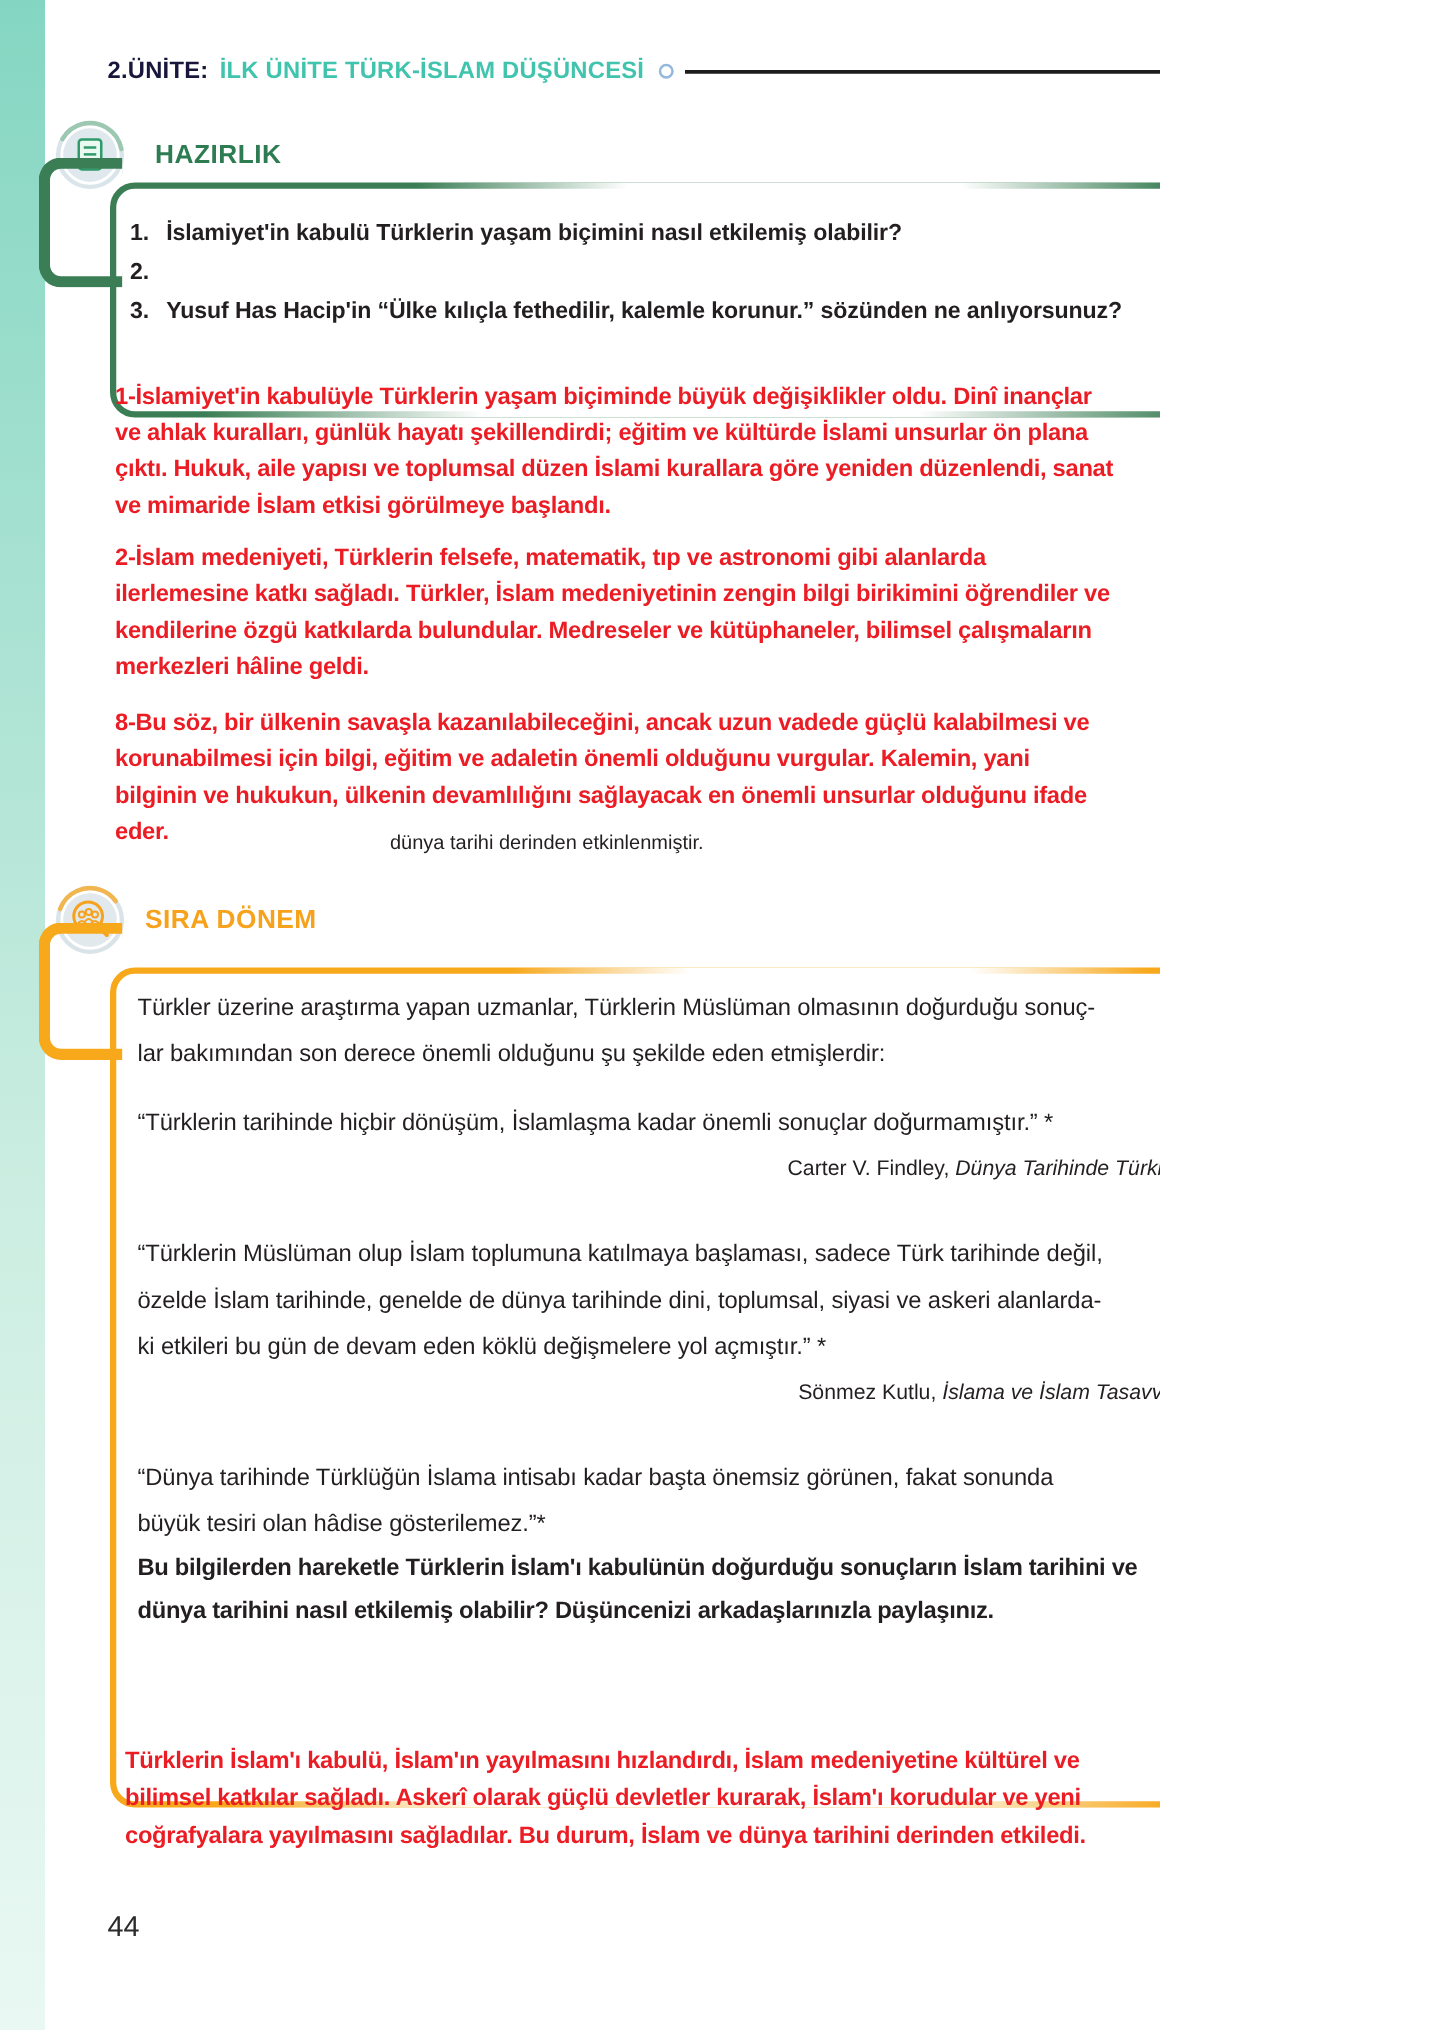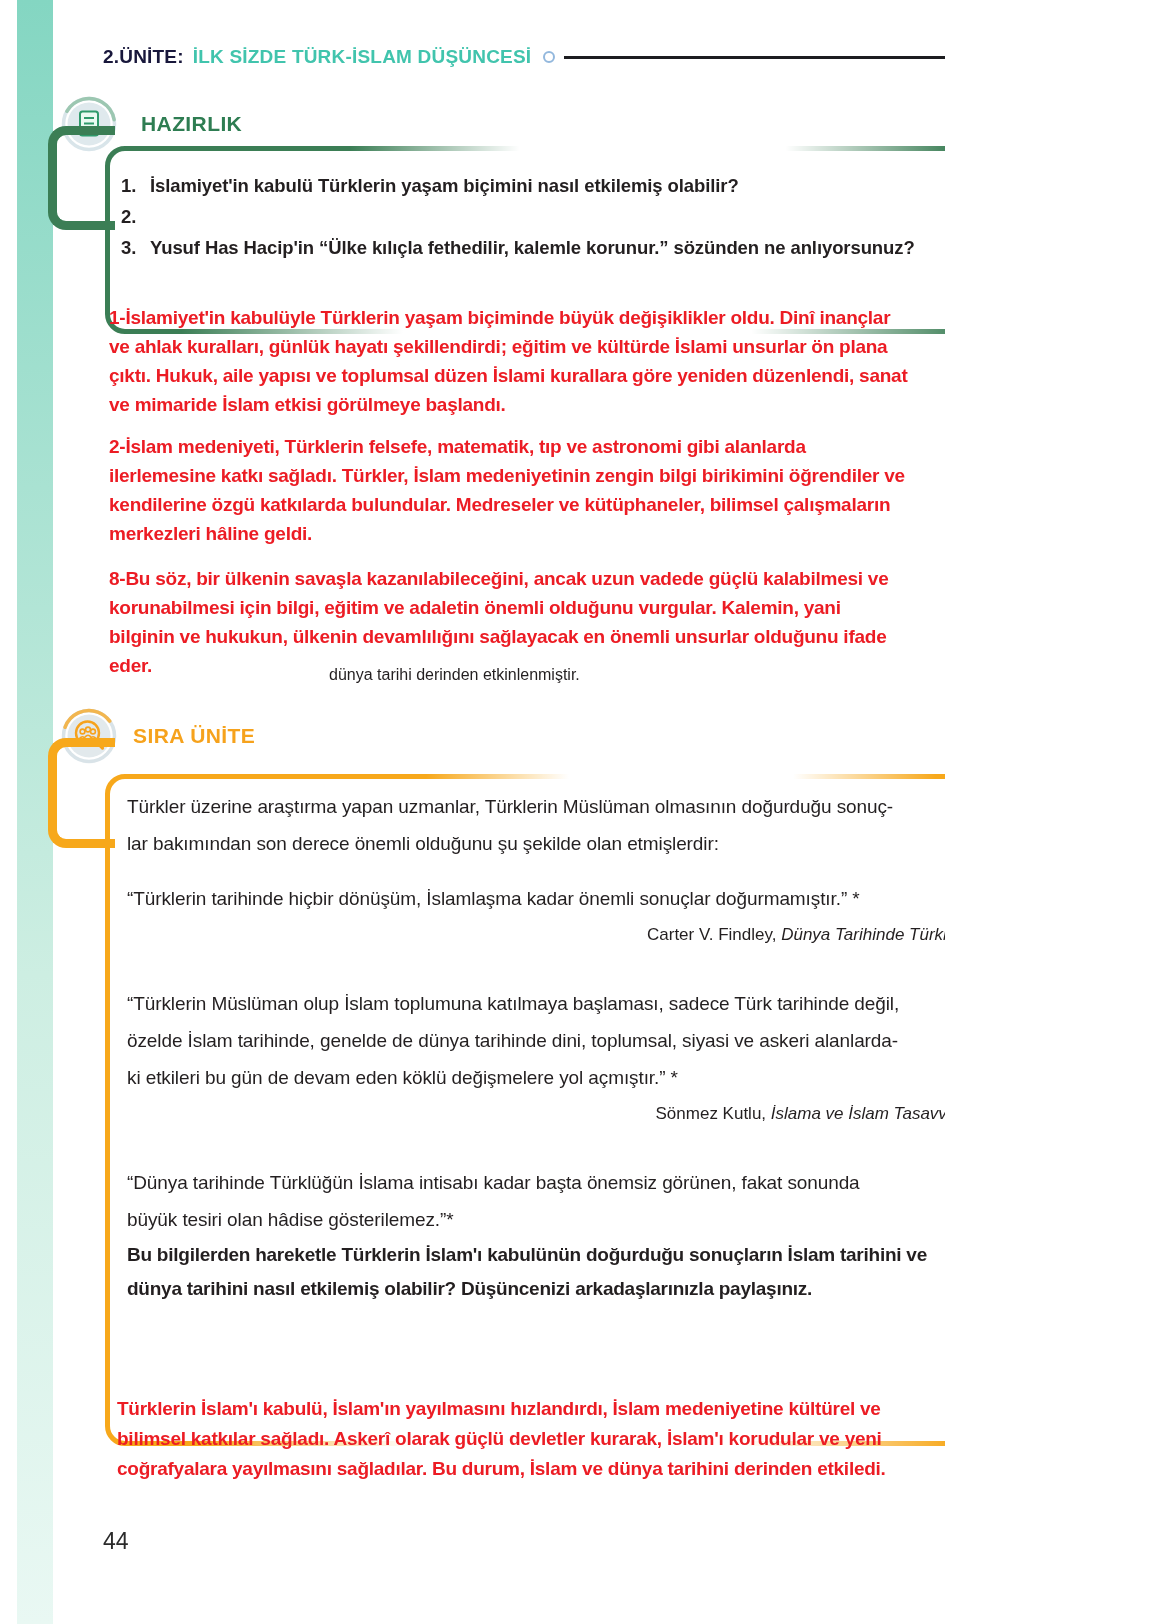--- a/index.html
+++ b/index.html
@@ -1,17 +1,17 @@
 <!DOCTYPE html>
 <html lang="tr"><head>
 <meta charset="utf-8">
 <style>
   html,body{margin:0;padding:0;background:#ffffff;}
   body{font-family:"Liberation Sans",sans-serif;color:#231f20;}
-  .page{position:relative;width:928px;height:1624px;background:#ffffff;overflow:hidden;margin-left:17px;}
+  .page{position:relative;width:928px;height:1624px;background:#ffffff;overflow:hidden;}
 
   
   .accent-bar{position:absolute;left:0;top:0;width:36px;height:1624px;
     background:linear-gradient(180deg,#84d6c2 0%,#a9e2d2 30%,#cdeee2 60%,#e9f8f3 100%);}
 
   
   .unit-header{position:absolute;left:86px;top:46px;right:0;display:flex;align-items:center;gap:9px;
     font-weight:bold;font-size:19px;}
   .unit-label{color:#18173b;letter-spacing:.2px;white-space:nowrap;}
   .unit-title{color:#41c4ad;letter-spacing:.2px;white-space:nowrap;}
@@ -65,21 +65,21 @@
 </style>
 </head>
 <body>
 
 <div class="page">
 
   <div class="accent-bar"></div>
 
   <div class="unit-header">
     <span class="unit-label">2.ÜNİTE:</span>
-    <span class="unit-title">İLK SİZDE TÜRK-İSLAM DÜŞÜNCESİ</span>
+    <span class="unit-title">İLK ÜNİTE TÜRK-İSLAM DÜŞÜNCESİ</span>
     <span class="hdr-dot"></span>
     <span class="hdr-rule"></span>
   </div>
 
   <div class="section-head" style="left:44px;top:96px;gap:24px;">
     <span class="icon-wrap">
       <svg width="56" height="56" viewBox="0 0 56 56">
         <circle cx="28" cy="28" r="25.5" fill="none" stroke="#d9e5ea" stroke-width="3.5"></circle>
         <circle cx="28" cy="28" r="25.5" fill="none" stroke="#9cc7b1" stroke-width="3.5" stroke-dasharray="62 110" transform="rotate(-150 28 28)" stroke-linecap="round"></circle>
         <circle cx="28" cy="28" r="21.5" fill="#dfe9ed"></circle>
@@ -137,32 +137,32 @@
         <circle cx="26.5" cy="25" r="11.5" fill="none" stroke="#f6a21c" stroke-width="2.4"></circle>
         <line x1="35" y1="33.5" x2="41.5" y2="40" stroke="#f6a21c" stroke-width="3.2" stroke-linecap="round"></line>
         <circle cx="21.5" cy="23.5" r="2.4" fill="none" stroke="#f6a21c" stroke-width="1.6"></circle>
         <circle cx="27" cy="21.5" r="2.4" fill="none" stroke="#f6a21c" stroke-width="1.6"></circle>
         <circle cx="32" cy="23.5" r="2.4" fill="none" stroke="#f6a21c" stroke-width="1.6"></circle>
         <path d="M18.5 30.5 q3 -3.6 6 0" fill="none" stroke="#f6a21c" stroke-width="1.6"></path>
         <path d="M24 29 q3 -3.6 6 0" fill="none" stroke="#f6a21c" stroke-width="1.6"></path>
         <path d="M29 30.5 q3 -3.6 6 0" fill="none" stroke="#f6a21c" stroke-width="1.6"></path>
       </svg>
     </span>
-    <span class="sec-title orange-t">SIRA ÜNİTE</span>
+    <span class="sec-title orange-t">SIRA DÖNEM</span>
   </div>
 
   <div class="bracket orange" style="left:31px;top:738px;height:92px;"></div>
 
   <div class="qbox" style="top:774px;height:672px;">
     <div class="frame orange"></div>
     <div class="fade top" style="left:34%;right:12%;"></div>
     <div class="fade bottom" style="left:10%;right:10%;"></div>
     <div class="scontent">
       <div class="para">Türkler üzerine araştırma yapan uzmanlar, Türklerin Müslüman olmasının doğurduğu sonuç-
-lar bakımından son derece önemli olduğunu şu şekilde olan etmişlerdir:</div>
+lar bakımından son derece önemli olduğunu şu şekilde eden etmişlerdir:</div>
       <div style="height:18px;"></div>
 
       <div class="quote">“Türklerin tarihinde hiçbir dönüşüm, İslamlaşma kadar önemli sonuçlar doğurmamıştır.” *</div>
       <div class="quote-src"><span>Carter V. Findley, </span><i>Dünya Tarihinde Türkler</i><span>, s. 83.</span></div>
 
       <div class="quote">“Türklerin Müslüman olup İslam toplumuna katılmaya başlaması, sadece Türk tarihinde değil,
 özelde İslam tarihinde, genelde de dünya tarihinde dini, toplumsal, siyasi ve askeri alanlarda-
 ki etkileri bu gün de devam eden köklü değişmelere yol açmıştır.” *</div>
       <div class="quote-src"><span>Sönmez Kutlu, </span><i>İslama ve İslam Tasavvuru</i><span>, s. 9.</span></div>
 

